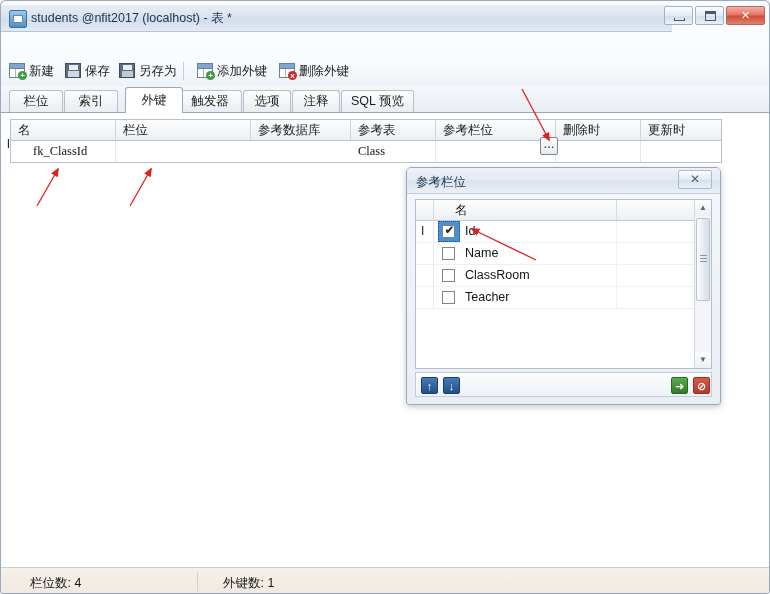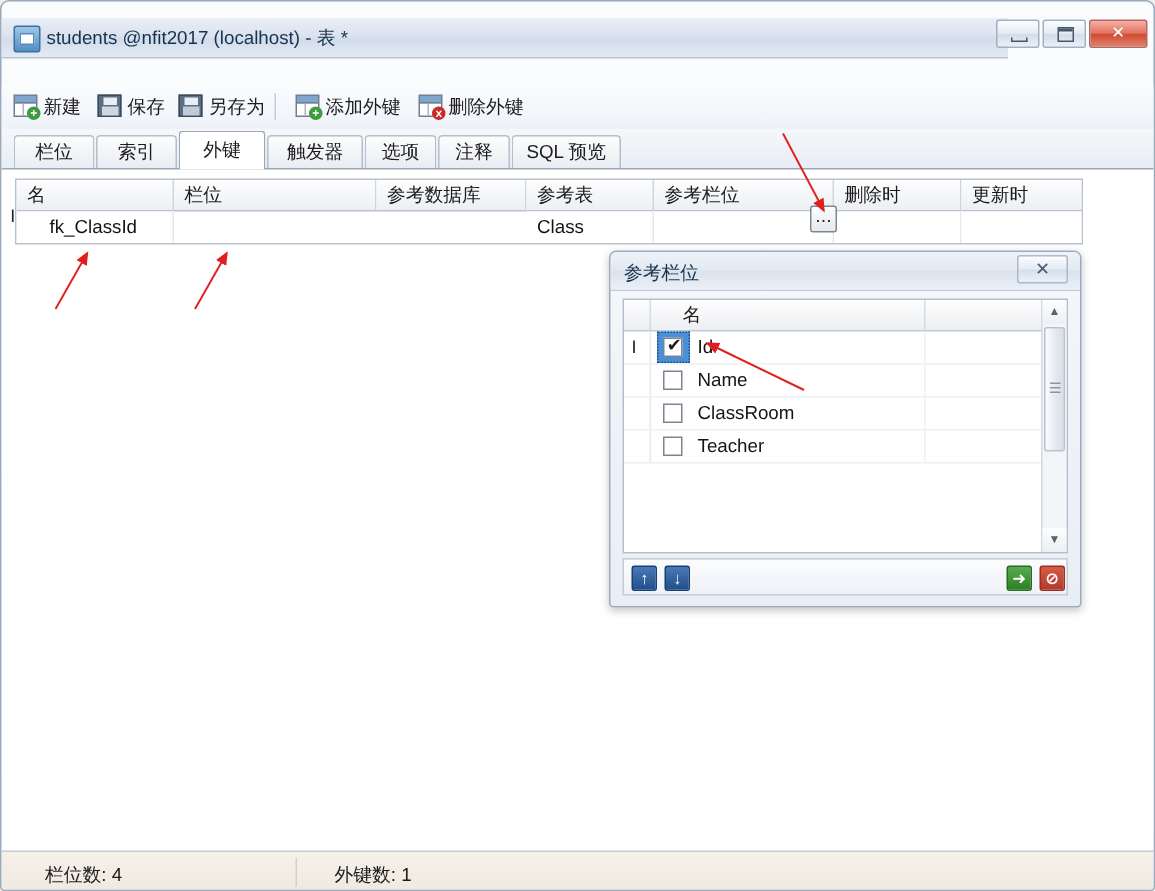--- a/index.html
+++ b/index.html
@@ -23,21 +23,21 @@
     box-sizing: border-box;
     background: linear-gradient(#fbfcfe, #eef2f7);
     border: 1px solid #9aa9bb;
     border-radius: 6px 6px 3px 3px;
     overflow: hidden;
   }
 
   
   #titlebar {
     position: absolute;
-    left: 0; top: 11px;
+    left: 0; top: 4px;
     width: 671px; height: 27px;
     background: linear-gradient(#e9eef6 0%, #dbe3ef 45%, #d2dcea 55%, #e3eaf4 100%);
     border-bottom: 1px solid #b9c4d2;
     box-sizing: border-box;
   }
   #titlebar .tb-icon {
     position: absolute;
     left: 8px; top: 5px;
     width: 16px; height: 16px;
     background: linear-gradient(#9fc8e8, #4f8fc4);
@@ -225,20 +225,21 @@
     text-align: center;
     white-space: nowrap;
   }
   .tab.active {
     top: 1px;
     height: 26px;
     line-height: 25px;
     background: #ffffff;
     border-color: #9aa7b6;
     z-index: 4;
+    margin-left: 6px;
   }
 
   
   #content {
     position: absolute;
     left: 0; top: 111px;
     width: 770px; height: 455px;
     background: #ffffff;
     border-top: 1px solid #9aa7b6;
     box-sizing: border-box;
@@ -271,20 +272,21 @@
     top: 21px;
     height: 21px;
     box-sizing: border-box;
     border-right: 1px solid #e4e8ec;
     font-size: 12.5px;
     color: #141414;
     line-height: 20px;
     padding-left: 7px;
     white-space: nowrap;
     background: #ffffff;
+    font-family: Liberation Serif, serif;
   }
   #row-caret {
     position: absolute;
     left: 3px; top: 24px;
     width: 9px; height: 14px;
     font-size: 12px;
     color: #222;
     line-height: 14px;
     text-align: center;
   }

